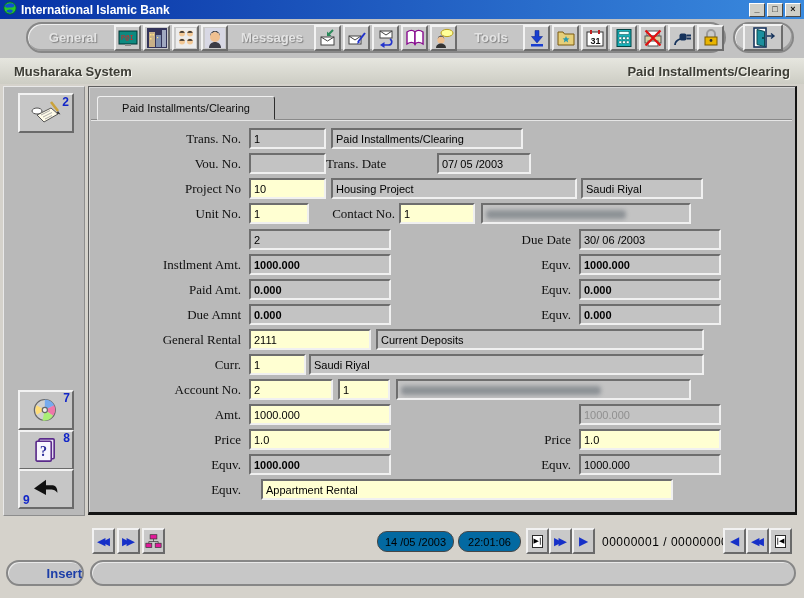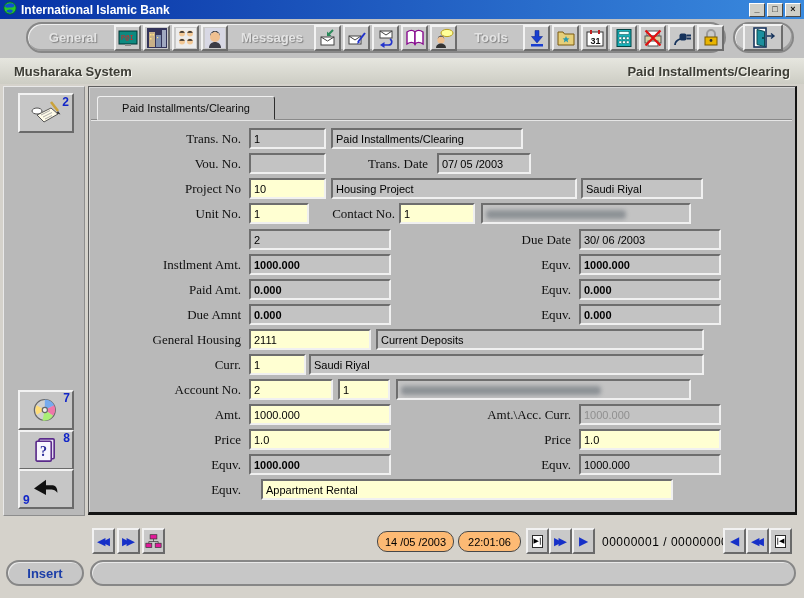--- a/index.html
+++ b/index.html
@@ -58,28 +58,28 @@
   .redact{display:block;height:9px;margin-top:2px;width:70%;background:#8d9296;filter:blur(2px);border-radius:4px;}
 
   
   .navrow{position:absolute;left:0;top:528px;right:0;height:30px;}
   .nbtn{position:absolute;width:23px;height:26px;background:#c9c9c9;border:2px solid;
     border-color:#f2f2f2 #6a6a6a #6a6a6a #f2f2f2;display:flex;align-items:center;justify-content:center;
     padding:0;box-sizing:border-box;font-family:"DejaVu Sans",sans-serif;}
   .blue{color:#1630c8;font-size:12px;font-weight:bold;}
   .dbl{letter-spacing:-4px;margin-right:4px;font-size:11px;}
   .edge{display:inline-block;background:#fff;border:1px solid #2a2a2a;font-size:7px;line-height:9px;padding:1px 1px;color:#000;font-weight:bold;}
-  .dpill{position:absolute;border-radius:10px;background:#fdba74;border:1px solid #474747;
+  .dpill{position:absolute;border-radius:10px;background:#0369a1;border:1px solid #474747;
     font-size:11px;color:#000;display:flex;align-items:center;justify-content:center;box-sizing:border-box;height:21px;top:3px;}
   .counter{position:absolute;top:7px;font-size:12px;color:#000;letter-spacing:.5px;white-space:nowrap;}
 
   
   .statusrow{position:absolute;left:0;top:560px;right:0;height:27px;}
   .pill{position:absolute;top:0;height:26px;border-radius:13px;background:#c7c7c7;border:2px solid #878787;
-    box-shadow:inset 1px 1px 0 #e9e9e9;box-sizing:border-box;display:flex;align-items:center;justify-content:center;}
+    box-shadow:inset 1px 1px 0 #e9e9e9;box-sizing:border-box;display:flex;align-items:center;justify-content:flex-end;}
   .insert-label{color:#1c3ea8;font-weight:bold;font-size:13px;}
 </style>
 </head>
 <body>
 
 <div class="screen">
 
   <div class="titlebar">
     <span>
       <svg width="14" height="14" viewBox="0 0 16 16">
@@ -295,21 +295,21 @@
 
     <div class="row" style="top:41px">
       <span class="lbl lmain">Trans. No.</span>
       <div class="f" style="left:160px;width:77px">1</div>
       <div class="f" style="left:242px;width:192px">Paid Installments/Clearing</div>
     </div>
 
     <div class="row" style="top:66px">
       <span class="lbl lmain">Vou. No.</span>
       <div class="f" style="left:160px;width:77px"></div>
-      <span class="lbl" style="left:262px;width:94px;text-align:center">Trans. Date</span>
+      <span class="lbl" style="left:237px;width:94px;text-align:left">Trans. Date</span>
       <div class="f" style="left:348px;width:94px">07/ 05 /2003</div>
     </div>
 
     <div class="row" style="top:91px">
       <span class="lbl lmain">Project No</span>
       <div class="f y" style="left:160px;width:77px">10</div>
       <div class="f" style="left:242px;width:246px">Housing Project</div>
       <div class="f" style="left:492px;width:122px">Saudi Riyal</div>
     </div>
 
@@ -344,21 +344,21 @@
     </div>
 
     <div class="row" style="top:217px">
       <span class="lbl lmain">Due Amnt</span>
       <div class="f b" style="left:160px;width:142px">0.000</div>
       <span class="lbl" style="left:330px;width:152px;text-align:right">Equv.</span>
       <div class="f b" style="left:490px;width:142px">0.000</div>
     </div>
 
     <div class="row" style="top:242px">
-      <span class="lbl lmain">General Housing</span>
+      <span class="lbl lmain">General Rental</span>
       <div class="f y" style="left:160px;width:122px">2111</div>
       <div class="f" style="left:287px;width:328px">Current Deposits</div>
     </div>
 
     <div class="row" style="top:267px">
       <span class="lbl lmain">Curr.</span>
       <div class="f y" style="left:160px;width:57px">1</div>
       <div class="f" style="left:220px;width:395px">Saudi Riyal</div>
     </div>
 
@@ -367,21 +367,20 @@
       <div class="f y" style="left:160px;width:84px">2</div>
       <div class="f y" style="left:249px;width:52px">1</div>
       <div class="f" style="left:307px;width:295px">
           <span class="redact"></span>
         </div>
     </div>
 
     <div class="row" style="top:317px">
       <span class="lbl lmain">Amt.</span>
       <div class="f y" style="left:160px;width:142px">1000.000</div>
-      <span class="lbl" style="left:330px;width:152px;text-align:right">Amt.\Acc. Curr.</span>
       <div class="f dis" style="left:490px;width:142px">1000.000</div>
     </div>
 
     <div class="row" style="top:342px">
       <span class="lbl lmain">Price</span>
       <div class="f y" style="left:160px;width:142px">1.0</div>
       <span class="lbl" style="left:330px;width:152px;text-align:right">Price</span>
       <div class="f y" style="left:490px;width:142px">1.0</div>
     </div>
 

